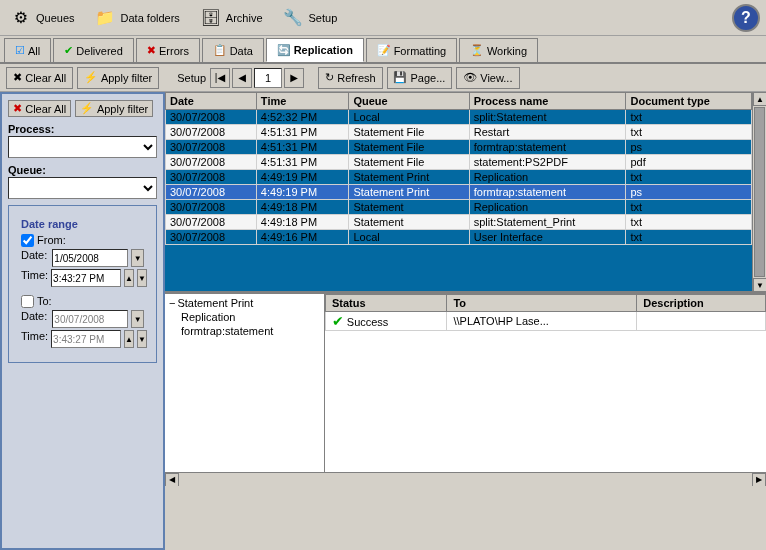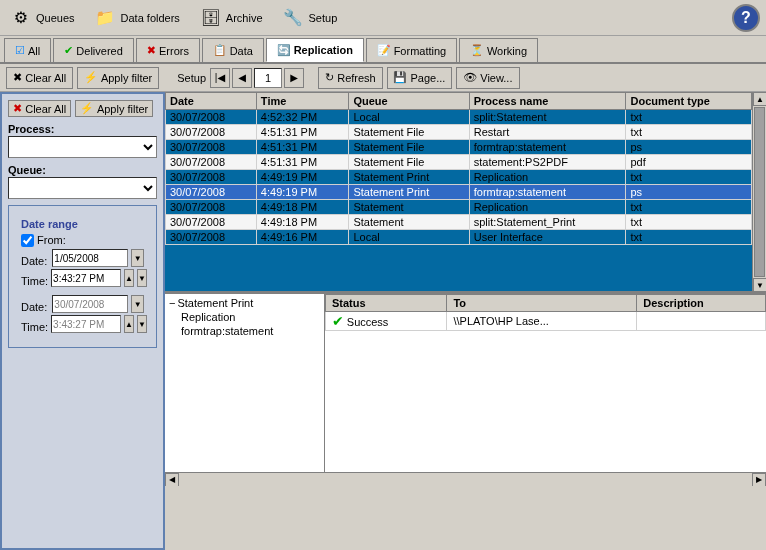--- a/index.html
+++ b/index.html
@@ -26,21 +26,21 @@
     .main-layout { display: flex; height: calc(550px - 36px - 28px - 28px); }
 
     
     .left-panel { width: 165px; background: #cdd3e0; border: 2px solid #6080b0; padding: 6px; display: flex; flex-direction: column; gap: 6px; flex-shrink: 0; overflow-y: auto; }
     .filter-clear-row { display: flex; align-items: center; gap: 4px; }
     .filter-btn { display: flex; align-items: center; gap: 3px; font-size: 11px; padding: 1px 4px; border: 1px solid #808080; background: #d4d0c8; cursor: pointer; }
     .field-label { font-size: 11px; font-weight: bold; margin-bottom: 1px; }
     .field-select { width: 100%; height: 22px; border: 1px inset #808080; background: white; font-size: 11px; }
     .date-range-section { border: 1px solid #6080b0; padding: 12px; }
     .date-range-title { font-size: 11px; color: #334499; font-weight: bold; margin-bottom: 4px; }
-    .date-row { display: flex; align-items: flex-end; gap: 3px; margin-bottom: 2px; }
+    .date-row { display: flex; align-items: flex-start; gap: 3px; margin-bottom: 2px; }
     .date-row label { font-size: 11px; width: 32px; }
     .date-input { width: 76px; height: 18px; border: 1px inset #808080; background: white; font-size: 10px; padding: 1px; }
     .time-input { width: 70px; height: 18px; border: 1px inset #808080; background: white; font-size: 10px; padding: 1px; }
     .spin-btn { width: 14px; height: 18px; border: 1px solid #808080; background: #d4d0c8; cursor: pointer; font-size: 8px; display: flex; align-items: center; justify-content: center; }
     .checkbox-row { display: flex; align-items: flex-start; gap: 3px; margin-bottom: 2px; }
 
     
     .right-area { flex: 1; display: flex; flex-direction: column; overflow: hidden; }
 
     
@@ -199,20 +199,24 @@
         <input class="date-input" type="text" value="1/05/2008" style="">
         <button class="spin-btn">▼</button>
       </div>
       <div class="date-row">
         <label>Time:</label>
         <input class="time-input" type="text" value="3:43:27 PM" style="">
         <button class="spin-btn">▲</button>
         <button class="spin-btn">▼</button>
       </div>
       <div style="height:6px"></div>
+      <div class="checkbox-row">
+        <input type="checkbox" style="">
+        <span>To:</span>
+      </div>
       <div class="date-row">
         <label>Date:</label>
         <input class="date-input" type="text" value="30/07/2008" style="color: rgb(128, 128, 128);">
         <button class="spin-btn">▼</button>
       </div>
       <div class="date-row">
         <label>Time:</label>
         <input class="time-input" type="text" value="3:43:27 PM" style="color: rgb(128, 128, 128);">
         <button class="spin-btn">▲</button>
         <button class="spin-btn">▼</button>

